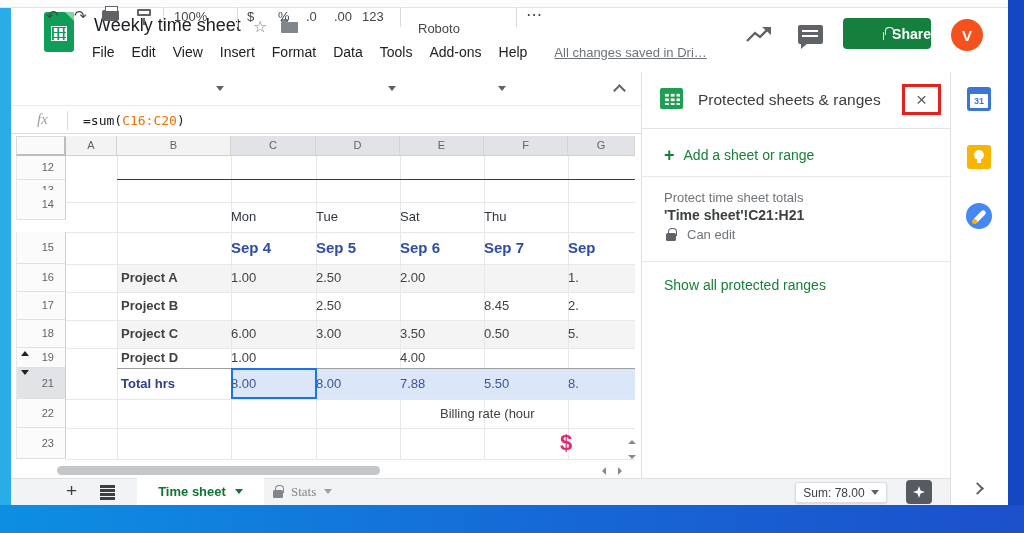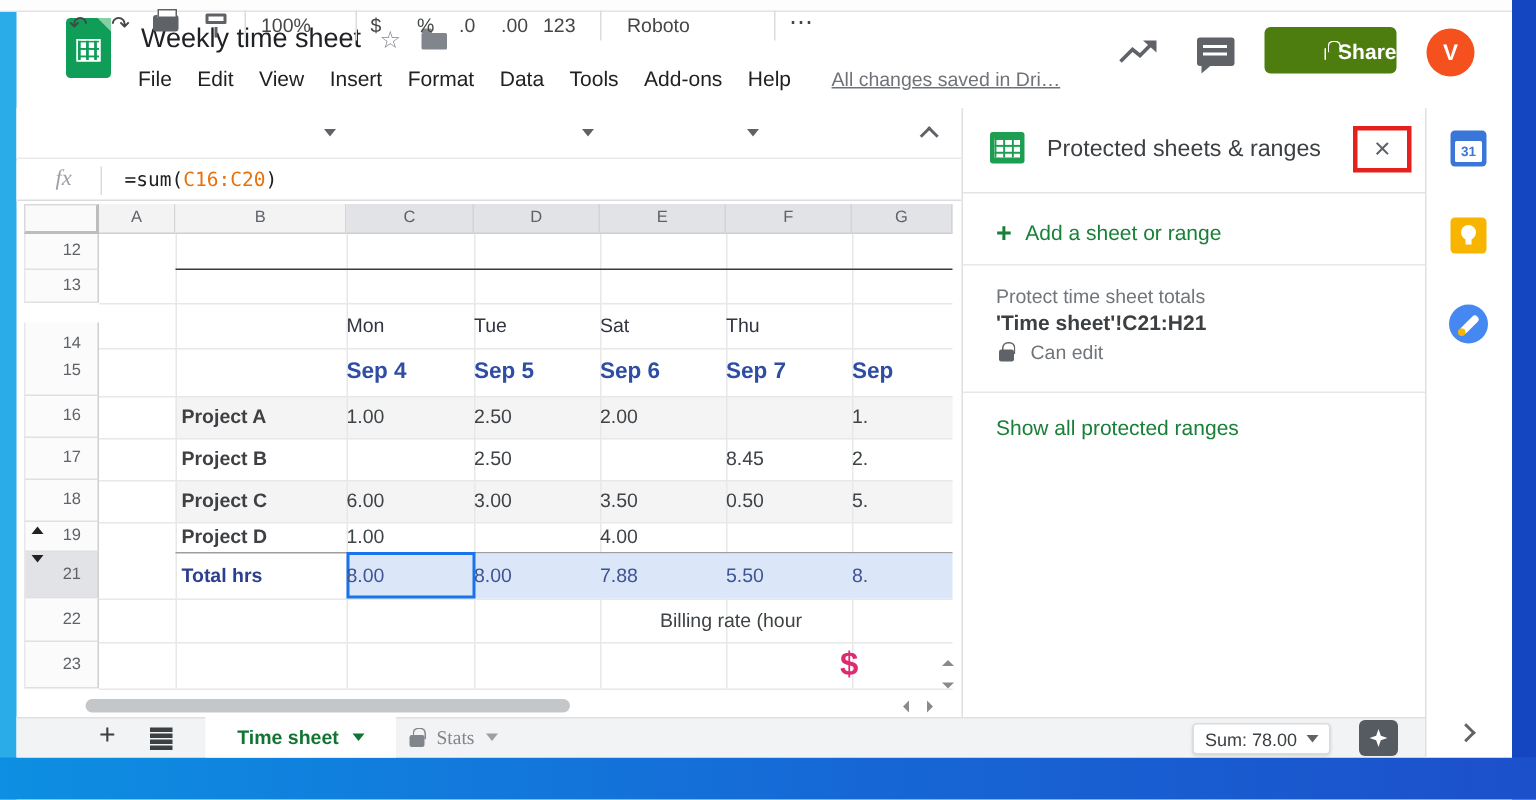--- a/index.html
+++ b/index.html
@@ -26,21 +26,21 @@
   #star { left:253px; top:17px; font-size:16px; color:#80868b; }
   .folder { left:281px; top:22px; width:17px; height:11px; background:#80868b; border-radius:1px; }
   .folder::before { content:''; position:absolute; left:0; top:-3px; width:7px; height:3px; background:#80868b; border-radius:1px 1px 0 0; }
   #menubar { left:92px; top:44px; display:flex; gap:17px; font-size:14px; color:#202124; align-items:center; }
   #saved-status { font-size:13px; color:#6f7378; text-decoration:underline; margin-left:10px; }
   #trend-icon { left:745px; top:26px; }
   .comment { left:798px; top:25px; width:25px; height:19px; background:#5f6368; border-radius:2px; }
   .comment::before { content:''; position:absolute; left:4px; top:5px; width:16px; height:2px; background:#fff; box-shadow:0 5px 0 #fff; }
   .comment::after { content:''; position:absolute; left:3px; bottom:-5px;
                     border-top:6px solid #5f6368; border-right:7px solid transparent; }
-  #share-btn { left:843px; top:18px; width:88px; height:31px; background:#4d7c0f; border-radius:4px;
+  #share-btn { left:843px; top:18px; width:88px; height:31px; background:#15803d; border-radius:4px;
                display:flex; align-items:center; justify-content:center; gap:8px; color:#fff; font-size:14px; font-weight:bold;padding-left:40px; }
   #avatar { left:951px; top:19px; width:32px; height:32px; border-radius:50%; background:#f4511e;
             color:#fff; font-size:15px; font-weight:bold; display:flex; align-items:center; justify-content:center; }
 
   
   .lock { position:relative; width:10px; height:8px; border-radius:1.5px; margin-top:5px; }
   .lock::before { content:''; position:absolute; top:-5px; left:1.5px; width:7px; height:7px;
                   border:1.6px solid; border-bottom:none; border-radius:4px 4px 0 0; }
   .lock.white { background:#fff; } .lock.white::before { border-color:#fff; }
   .lock.gray  { background:#5f6368; } .lock.gray::before { border-color:#5f6368; }
@@ -199,21 +199,21 @@
 <span class="tbtxt" style="left:174px;">100%</span>
 <span class="abs car-dn" style="left:216px;top:86px;"></span>
 <div class="vsep" style="left:237px;"></div>
 <span class="tbtxt" style="left:247px;">$</span>
 <span class="tbtxt" style="left:278px;">%</span>
 <span class="tbtxt" style="left:306px;">.0</span>
 <span class="tbtxt" style="left:334px;">.00</span>
 <span class="tbtxt" style="left:362px;">123</span>
 <span class="abs car-dn" style="left:388px;top:86px;"></span>
 <div class="vsep" style="left:400px;"></div>
-<span class="tbtxt" style="left:418px;">Roboto</span>
+<span class="tbtxt" style="left:418px;margin-top:12px;">Roboto</span>
 <span class="abs car-dn" style="left:498px;top:86px;"></span>
 <div class="vsep" style="left:516px;"></div>
 <span class="tbtxt" style="left:526px;top:5px;font-size:16px;">⋯</span>
 <span class="abs chev up" style="left:615px;top:86px;"></span>
 
 <div class="abs" id="formula-bar">
   <span id="fx">fx</span>
   <span id="fsep"></span>
   <span id="formula-text"><span>=sum(</span><span class="rng">C16:C20</span><span>)</span></span>
 </div>
@@ -222,21 +222,21 @@
 <div class="colhdr" style="left:66px;width:51px;">A</div>
 <div class="colhdr" style="left:117px;width:114px;">B</div>
 <div class="colhdr sel" style="left:231px;width:85px;">C</div>
 <div class="colhdr sel" style="left:316px;width:84px;">D</div>
 <div class="colhdr sel" style="left:400px;width:84px;">E</div>
 <div class="colhdr sel" style="left:484px;width:84px;">F</div>
 <div class="colhdr sel" style="left:568px;width:67px;">G</div>
 
 <div class="rowhdr" style="top:156px;height:24px;line-height:23px;">12</div>
 <div class="rowhdr" style="top:180px;height:22px;line-height:21px;">13</div>
-<div class="rowhdr" style="top:215px;height:30px;line-height:29px;">14</div>
+<div class="rowhdr" style="top:190px;height:30px;line-height:29px;">14</div>
 <div class="rowhdr" style="top:232px;height:32px;line-height:31px;">15</div>
 <div class="rowhdr" style="top:264px;height:28px;line-height:27px;">16</div>
 <div class="rowhdr" style="top:292px;height:28px;line-height:27px;">17</div>
 <div class="rowhdr" style="top:320px;height:28px;line-height:27px;">18</div>
 <div class="rowhdr" style="top:348px;height:20px;line-height:19px;">19</div>
 <div class="rowhdr sel" style="top:368px;height:31px;line-height:30px;">21</div>
 <div class="rowhdr" style="top:399px;height:29px;line-height:28px;">22</div>
 <div class="rowhdr" style="top:428px;height:31px;line-height:30px;">23</div>
 <span class="tri up" style="left:21px;top:351px;"></span>
 <span class="tri dn" style="left:21px;top:370px;"></span>

